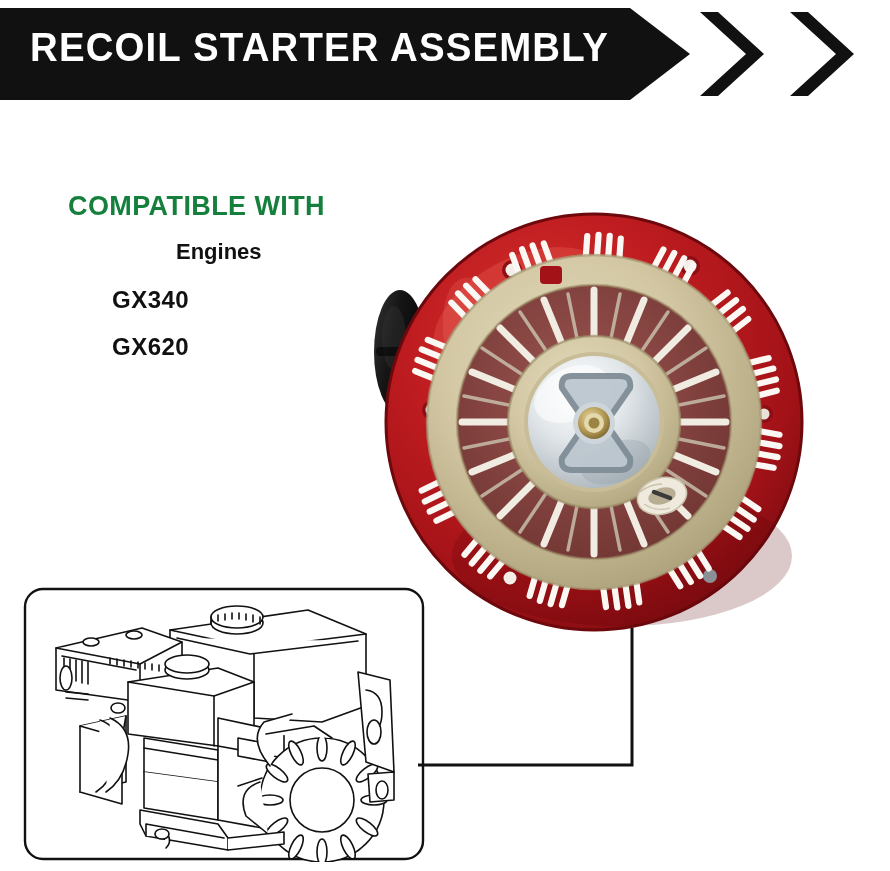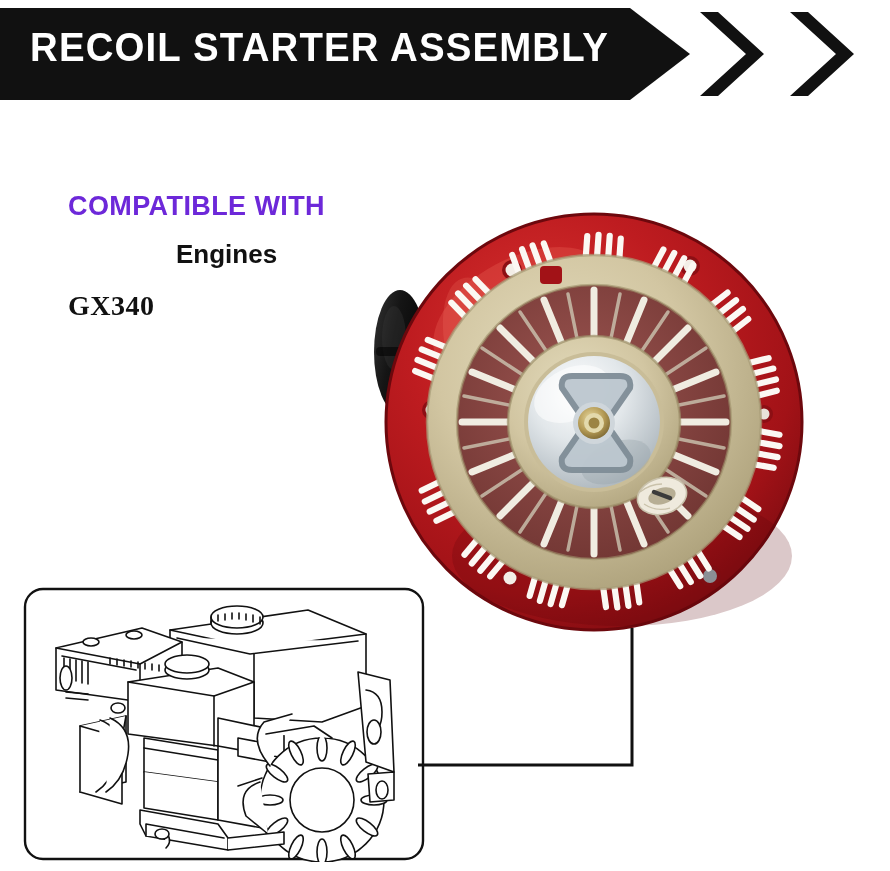--- a/index.html
+++ b/index.html
@@ -53,45 +53,46 @@
   
   .compat {
     position: absolute;
     left: 68px; top: 192px;
     width: 330px;
   }
   .compat-heading {
     font-family: "Liberation Sans", sans-serif;
     font-weight: bold;
     font-size: 27px;
-    color: #6d28d9;
+    color: #15803d;
     letter-spacing: 0.4px;
     line-height: 1.1;
     white-space: nowrap;
   }
   .compat-sub {
     font-family: "Liberation Sans", sans-serif;
     font-weight: bold;
-    font-size: 26px;
+    font-size: 22px;
     color: #111111;
     margin-top: 18px;
     margin-left: 108px;
     line-height: 1.1;
   }
   .compat-list {
     list-style: none;
     margin-top: 22px;
   }
   .compat-list li {
-    font-family: Liberation Serif, serif;
+    font-family: Liberation Sans, sans-serif;
     font-weight: bold;
-    font-size: 28px;
+    font-size: 24px;
     color: #111111;
     letter-spacing: 0.5px;
     margin-bottom: 19px;
+    margin-left: 44px;
   }
 
   
   .product {
     position: absolute;
     left: 372px; top: 204px;
     width: 460px; height: 440px;
   }
   .product svg { display: block; }
 
@@ -130,20 +131,21 @@
         <polygon points="0,4 18,4 64,46 18,88 0,88 46,46" fill="#111111"></polygon>
       </svg>
     </div>
   </div>
 
   <div class="compat">
     <div class="compat-heading">COMPATIBLE WITH</div>
     <div class="compat-sub">Engines</div>
     <ul class="compat-list">
       <li>GX340</li>
+      <li>GX620</li>
     </ul>
   </div>
 
   <div class="product">
     <svg width="460" height="440" viewBox="0 0 460 440">
       <defs>
         <radialGradient id="housingGrad" cx="38%" cy="30%" r="78%">
           <stop offset="0%" stop-color="#d8322f"></stop>
           <stop offset="42%" stop-color="#be1c20"></stop>
           <stop offset="78%" stop-color="#a21217"></stop>

